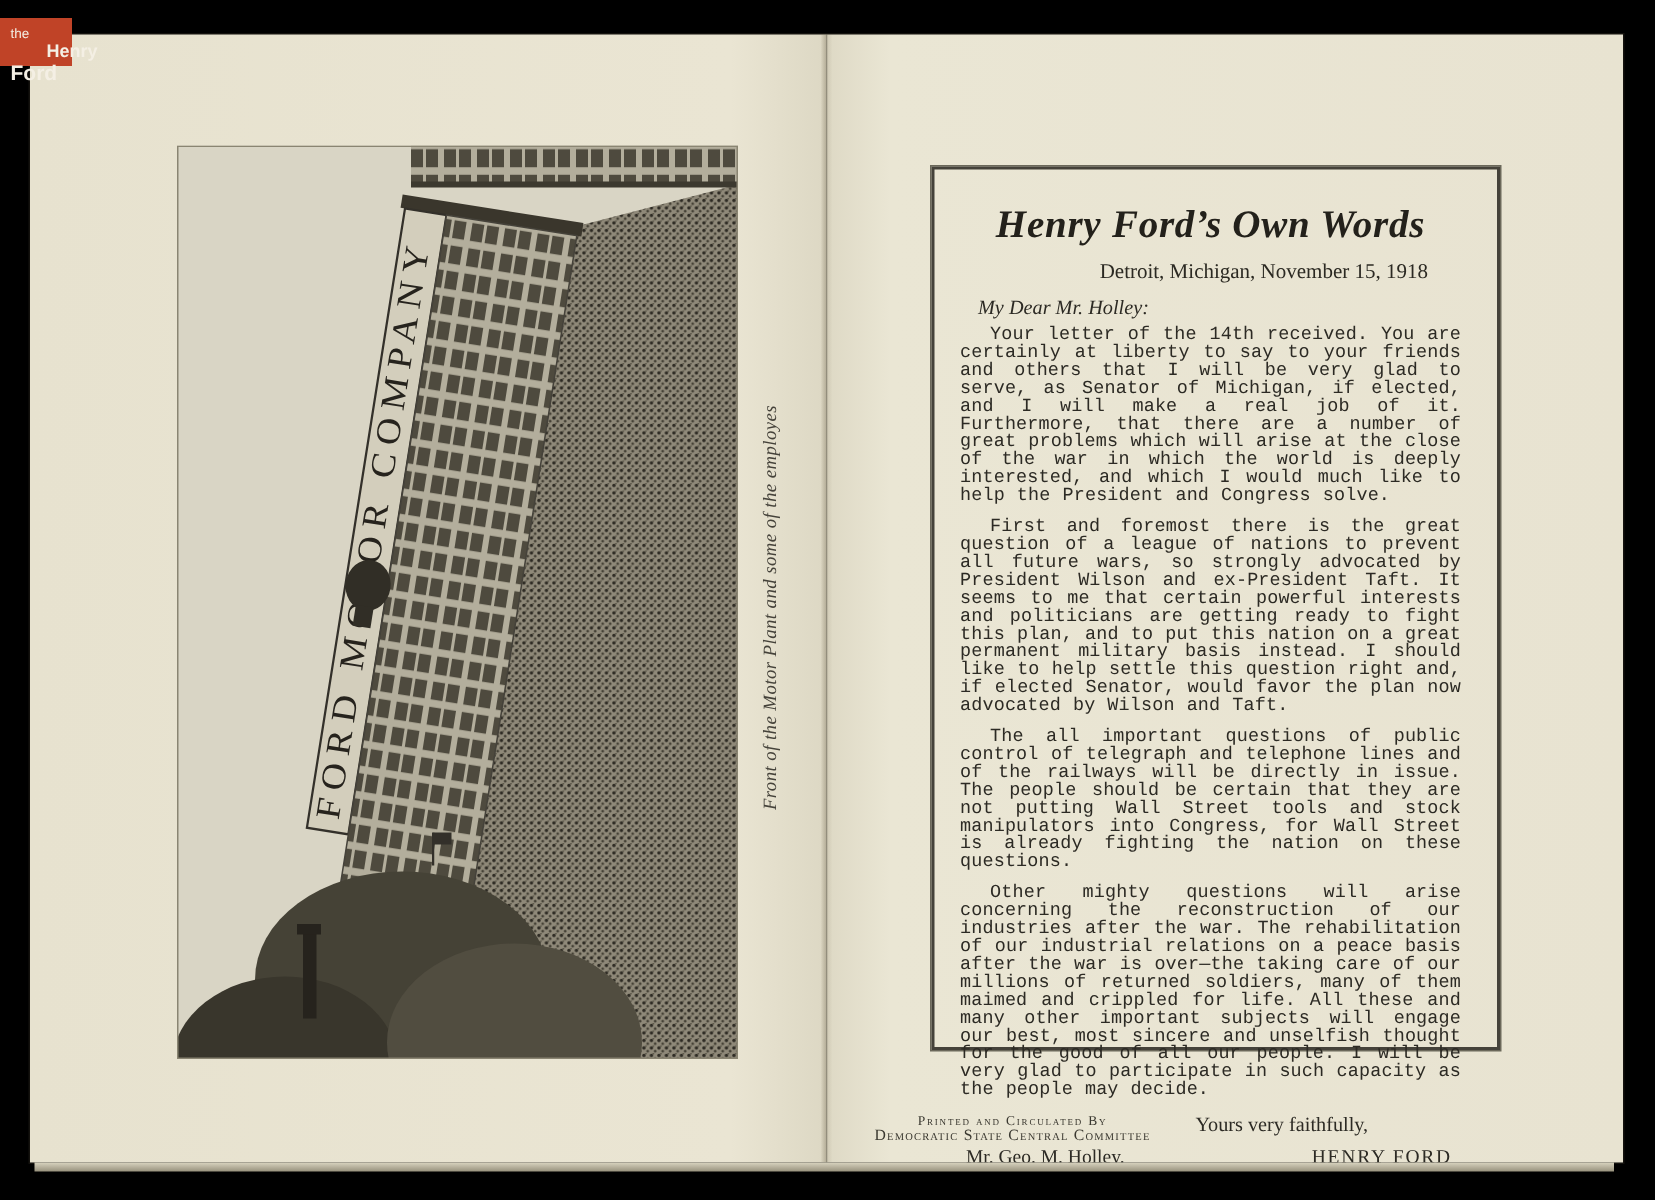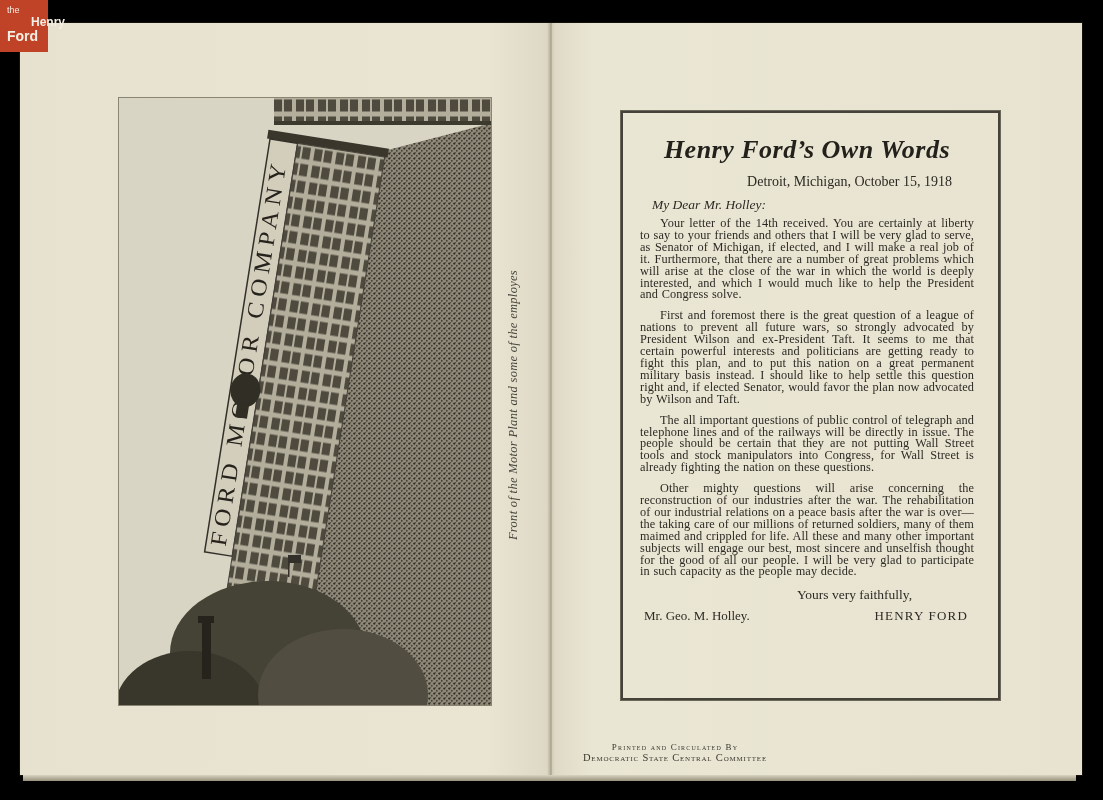--- a/index.html
+++ b/index.html
@@ -10,21 +10,21 @@
   
   .paper{position:absolute;left:20px;top:23px;width:1062px;height:752px;
          background:linear-gradient(to right,#e7e2cf 0%,#eae5d3 44%,#ddd8c4 49.8%,#eae6d4 54%,#e8e3d1 100%);
          box-shadow:0 0 0 1px #14120e;}
   .paper::after{content:"";position:absolute;left:3px;right:6px;bottom:-6px;height:6px;
          background:linear-gradient(#d8d3bf,#97917c);}
   .gutter{position:absolute;left:527px;top:0;width:8px;height:100%;
          background:linear-gradient(to right,rgba(100,90,65,0) 0%,rgba(100,90,65,0.30) 42%,rgba(55,50,36,0.45) 50%,rgba(100,90,65,0.10) 62%,rgba(100,90,65,0) 100%);}
 
   
-  .logo{position:absolute;left:0;top:0;width:48px;height:52px;background:#c04327;
+  .logo{position:absolute;left:0;top:12px;width:48px;height:32px;background:#c04327;
         font-family:"Liberation Sans", sans-serif;color:#f4efe4;line-height:1;}
   .logo .l1{position:absolute;left:7px;top:6px;font-size:9px;font-weight:400;}
   .logo .l2{position:absolute;left:15px;top:16px;font-size:12px;font-weight:700;padding-left:16px;}
   .logo .l3{position:absolute;left:7px;top:29px;font-size:14px;font-weight:700;}
 
   
   .photo{position:absolute;left:98px;top:74px;width:374px;height:609px;background:#d9d5c5;}
   .caption{position:absolute;left:269px;top:374px;width:450px;height:16px;
            transform:rotate(-90deg);transform-origin:center;text-align:center;
            font-style:italic;font-size:12.5px;color:#45423a;letter-spacing:0.3px;}
@@ -32,21 +32,21 @@
   
   .frame{position:absolute;left:600px;top:87px;width:381px;height:591px;
          border:1px solid #6b685a;padding:0;box-sizing:border-box;}
   .frame-inner{border:2px solid #45423a;height:100%;box-sizing:border-box;
          padding:10px 24px 0 17px;color:#2c2a24;}
   .ltr-title{font-style:italic;font-weight:700;font-size:26px;text-align:center;
          letter-spacing:0.5px;margin:12px 0 9px;color:#23211b;}
   .dateline{text-align:right;padding-right:22px;font-size:14px;margin-bottom:7px;color:#2b2922;}
   .salutation{font-style:italic;font-size:13.5px;margin:0 0 5px 12px;}
   .frame-inner p{font-size:12.3px;line-height:11.9px;text-align:justify;
-         text-indent:20px;margin:0 0 9px;letter-spacing:0.1px;word-spacing:0.5px;}
+         text-indent:20px;margin:0 0 9px;letter-spacing:0.1px;word-spacing:0.5px;font-family:Liberation Mono, monospace;}
   .closing{font-size:13.5px;margin:2px 0 3px;margin-left:47%;}
   .sigrow{display:flex;justify-content:space-between;align-items:baseline;
          padding:2px 6px 0 4px;font-size:13px;}
   .sig-name{letter-spacing:1.2px;}
 
   
   .imprint{position:absolute;left:540px;top:719px;width:230px;text-align:center;
            color:#3a3830;font-variant:small-caps;}
   .imprint .i1{font-size:9px;letter-spacing:1.2px;}
   .imprint .i2{font-size:10.5px;letter-spacing:0.8px;}
@@ -101,21 +101,21 @@
 
         <rect x="0.5" y="0.5" width="373" height="608" fill="none" stroke="#8a8572" stroke-width="1"></rect>
       </svg>
     </div>
 
     <div class="caption">Front of the Motor Plant and some of the employes</div>
 
     <div class="frame">
       <div class="frame-inner">
         <div class="ltr-title">Henry Ford’s Own Words</div>
-        <div class="dateline">Detroit, Michigan, October 15, 1918</div>
+        <div class="dateline">Detroit, Michigan, November 15, 1918</div>
         <div class="salutation">My Dear Mr. Holley:</div>
         <p>Your letter of the 14th received.  You are certainly at liberty to say to your friends and others that I will be very glad to serve, as Senator of Michigan, if elected, and I will make a real job of it.  Furthermore, that there are a number of great problems which will arise at the close of the war in which the world is deeply interested, and which I would much like to help the President and Congress solve.</p>
         <p>First and foremost there is the great question of a league of nations to prevent all future wars, so strongly advocated by President Wilson and ex-President Taft.  It seems to me that certain powerful interests and politicians are getting ready to fight this plan, and to put this nation on a great permanent military basis instead.  I should like to help settle this question right and, if elected Senator, would favor the plan now advocated by Wilson and Taft.</p>
         <p>The all important questions of public control of telegraph and telephone lines and of the railways will be directly in issue.  The people should be certain that they are not putting Wall Street tools and stock manipulators into Congress, for Wall Street is already fighting the nation on these questions.</p>
         <p>Other mighty questions will arise concerning the reconstruction of our industries after the war.  The rehabilitation of our industrial relations on a peace basis after the war is over—the taking care of our millions of returned soldiers, many of them maimed and crippled for life.  All these and many other important subjects will engage our best, most sincere and unselfish thought for the good of all our people.   I will be very glad to participate in such capacity as the people may decide.</p>
         <div class="closing">Yours very faithfully,</div>
         <div class="sigrow">
           <span>Mr. Geo. M. Holley.</span>
           <span class="sig-name">HENRY FORD</span>
         </div>

